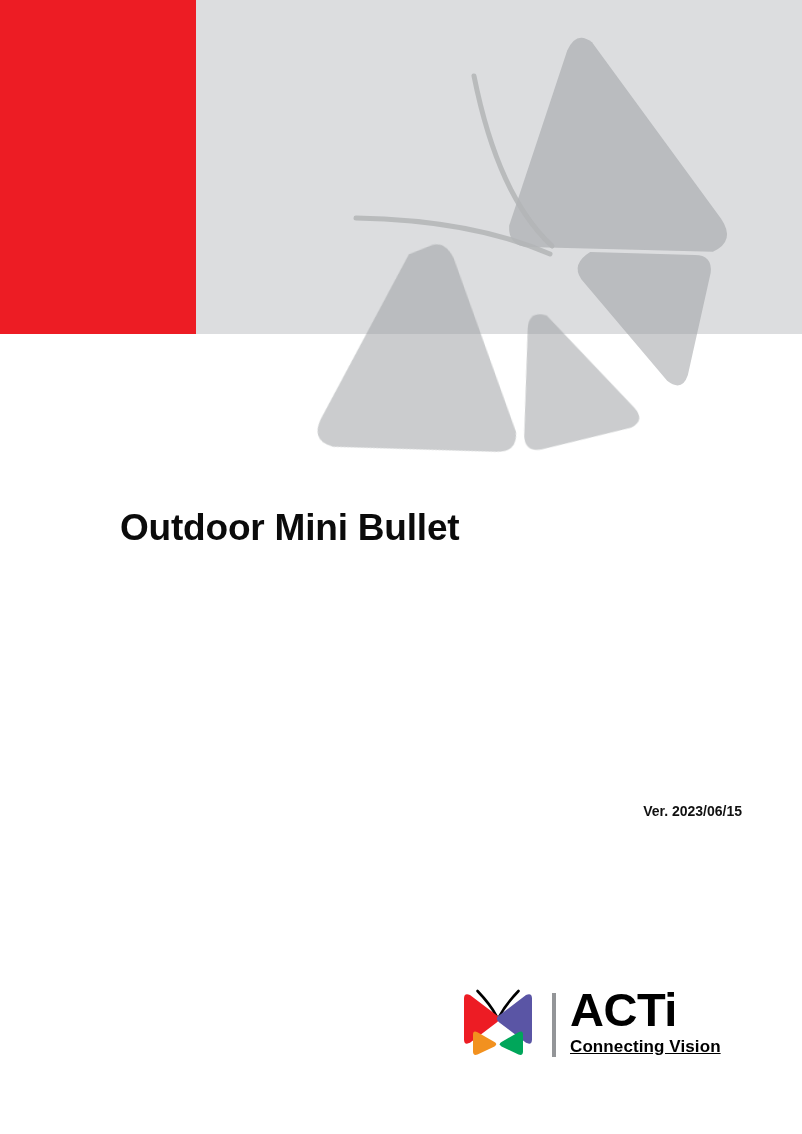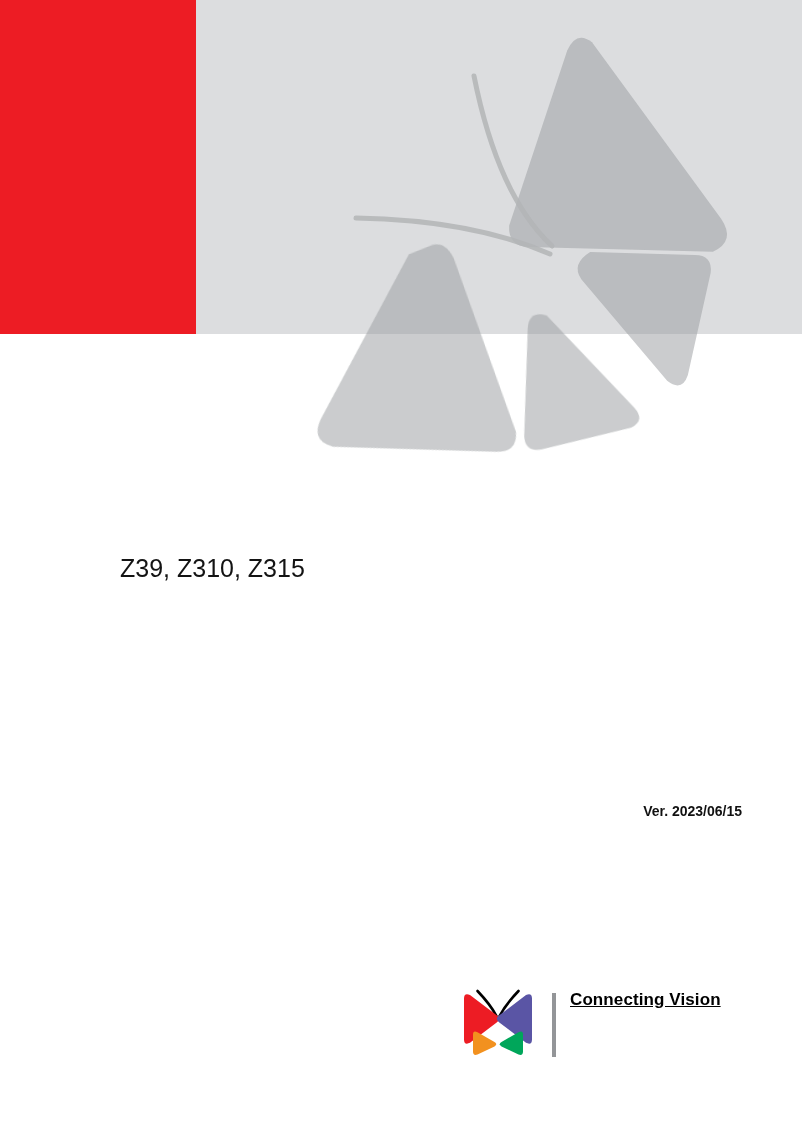--- a/index.html
+++ b/index.html
@@ -172,21 +172,21 @@
       </g>
 
       <g fill="none" stroke="#b3b5b7" stroke-width="5" stroke-linecap="round" opacity="0.85">
         <path d="M268 228 Q214 178 190 58"></path>
         <path d="M266 236 Q188 202 72 200"></path>
       </g>
     </svg>
   </div>
 
   <div class="title-block">
-    <p class="doc-models">Z39,  Z310,  Z315</p>
+    <h1 class="doc-title">Outdoor Mini Bullet</h1>
   </div>
 
   <div class="version">Ver. 2023/06/15</div>
 
   <div class="logo-lockup">
 
     <div class="logo-mark">
       <svg viewBox="0 0 92 72" xmlns="http://www.w3.org/2000/svg" aria-hidden="true">
 
         <g fill="none" stroke="#000000" stroke-width="2.6" stroke-linecap="round">
@@ -200,18 +200,19 @@
 
         <path d="M25.5 68.5 Q21 70 21 65.5 L21 48.5 Q21 44 25.5 46.2 L42.5 56 Q46 58.2 42.5 60.4 Z" fill="#f2911f"></path>
 
         <path d="M66.5 68.5 Q71 70 71 65.5 L71 48.5 Q71 44 66.5 46.2 L49.5 56 Q46 58.2 49.5 60.4 Z" fill="#00a65a"></path>
       </svg>
     </div>
 
     <div class="logo-divider"></div>
 
     <div class="logo-wordmark">
+      <div class="logo-acti">ACTi</div>
       <div class="logo-tagline">Connecting Vision</div>
     </div>
 
   </div>
 
 </div>
 
 </body></html>

